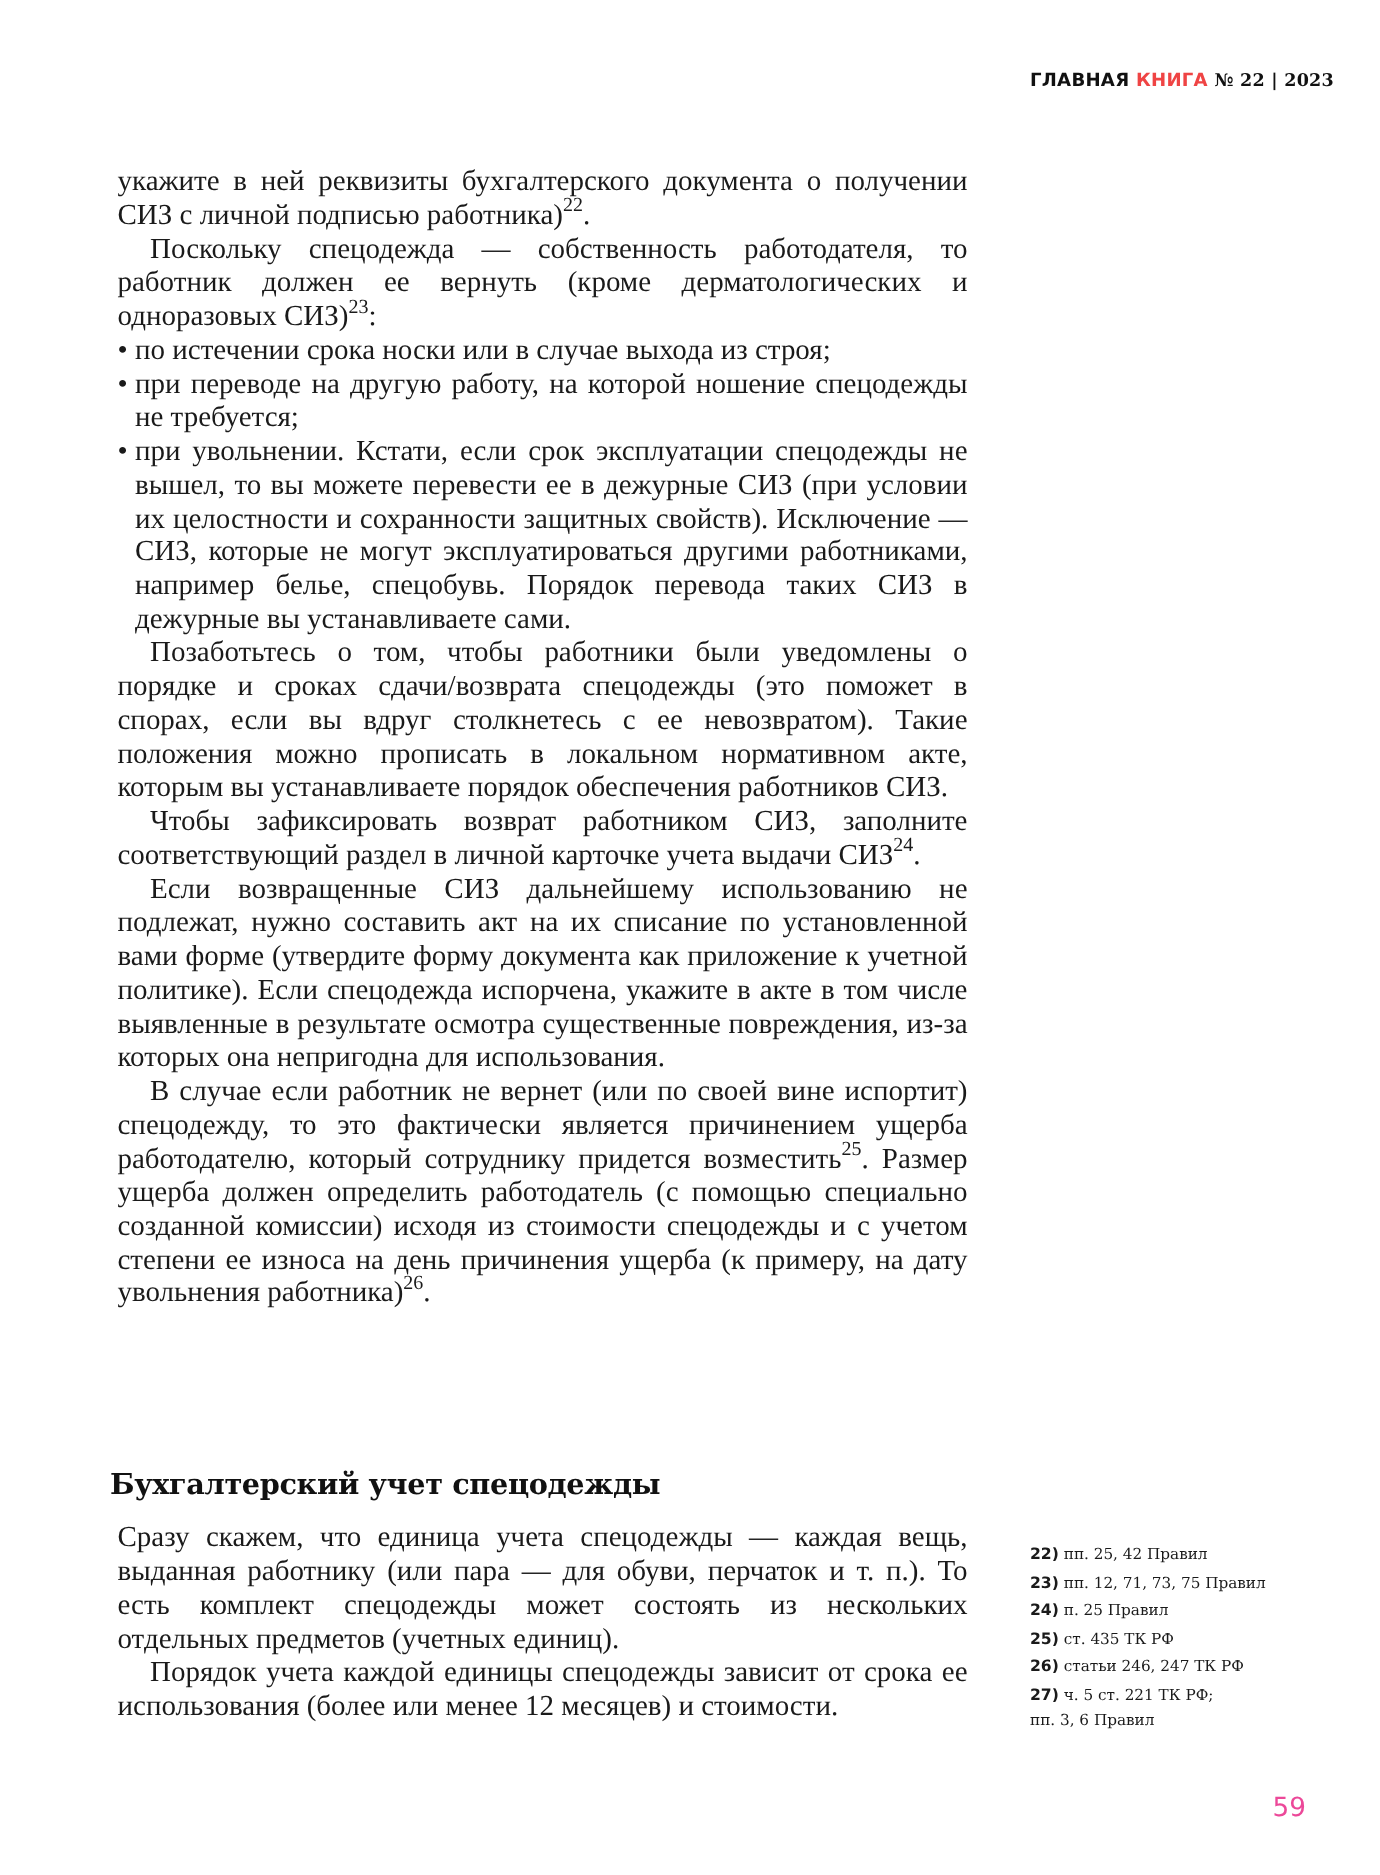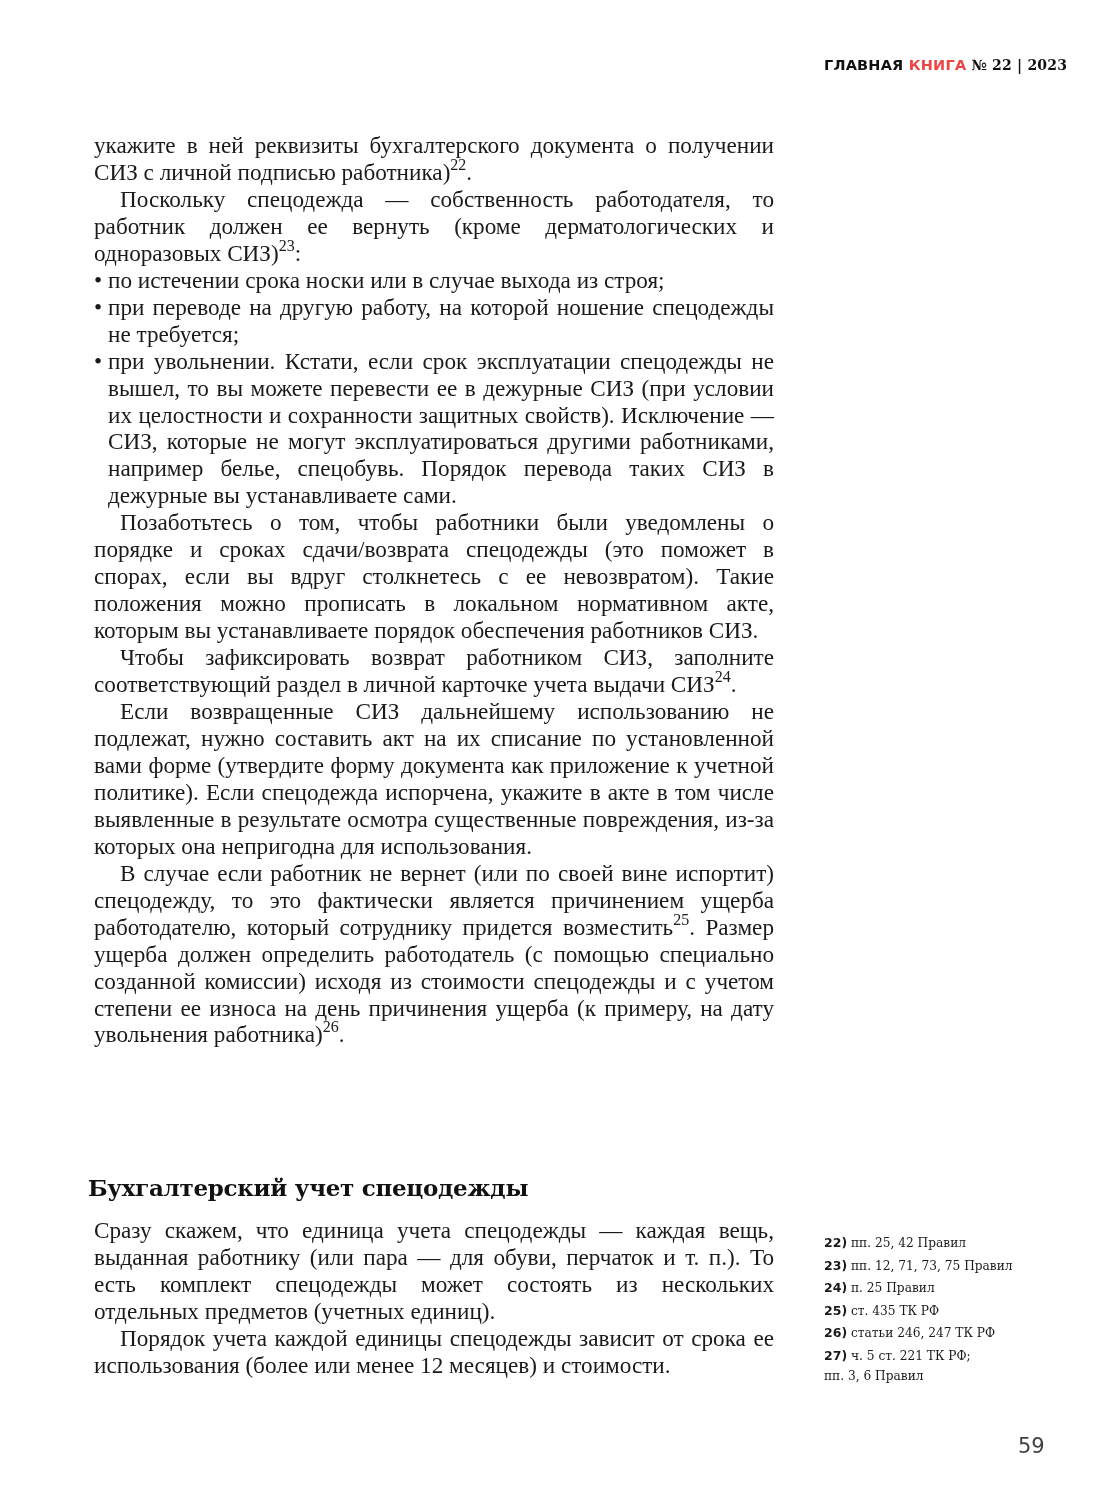--- a/index.html
+++ b/index.html
@@ -35,21 +35,21 @@
   .main2 p.indent { text-indent: 26px; }
   .footnotes {
     position: absolute; left: 824px; top: 1232px; width: 220px;
     font-family: "DejaVu Serif", serif; font-size: 12.2px; line-height: 21.6px; color: #1a1a1a;
   }
   .footnotes .fn { margin: 0; }
   .footnotes .num { font-family: "DejaVu Sans", sans-serif; font-weight: bold; font-size: 12.5px; }
   .footnotes .cont { line-height: 16px; }
   .page-number {
     position: absolute; left: 1018px; top: 1434px;
-    font-family: "DejaVu Sans", sans-serif; font-size: 21px; color: #404040;
+    font-family: "DejaVu Sans", sans-serif; font-size: 21px; color: #ec4899;
   }
 </style>
 </head>
 <body>
 
 <div class="header">
   <span>ГЛАВНАЯ</span>
   <span class="accent">КНИГА</span>
   <span class="issue">№ 22 | 2023</span>
 </div>

